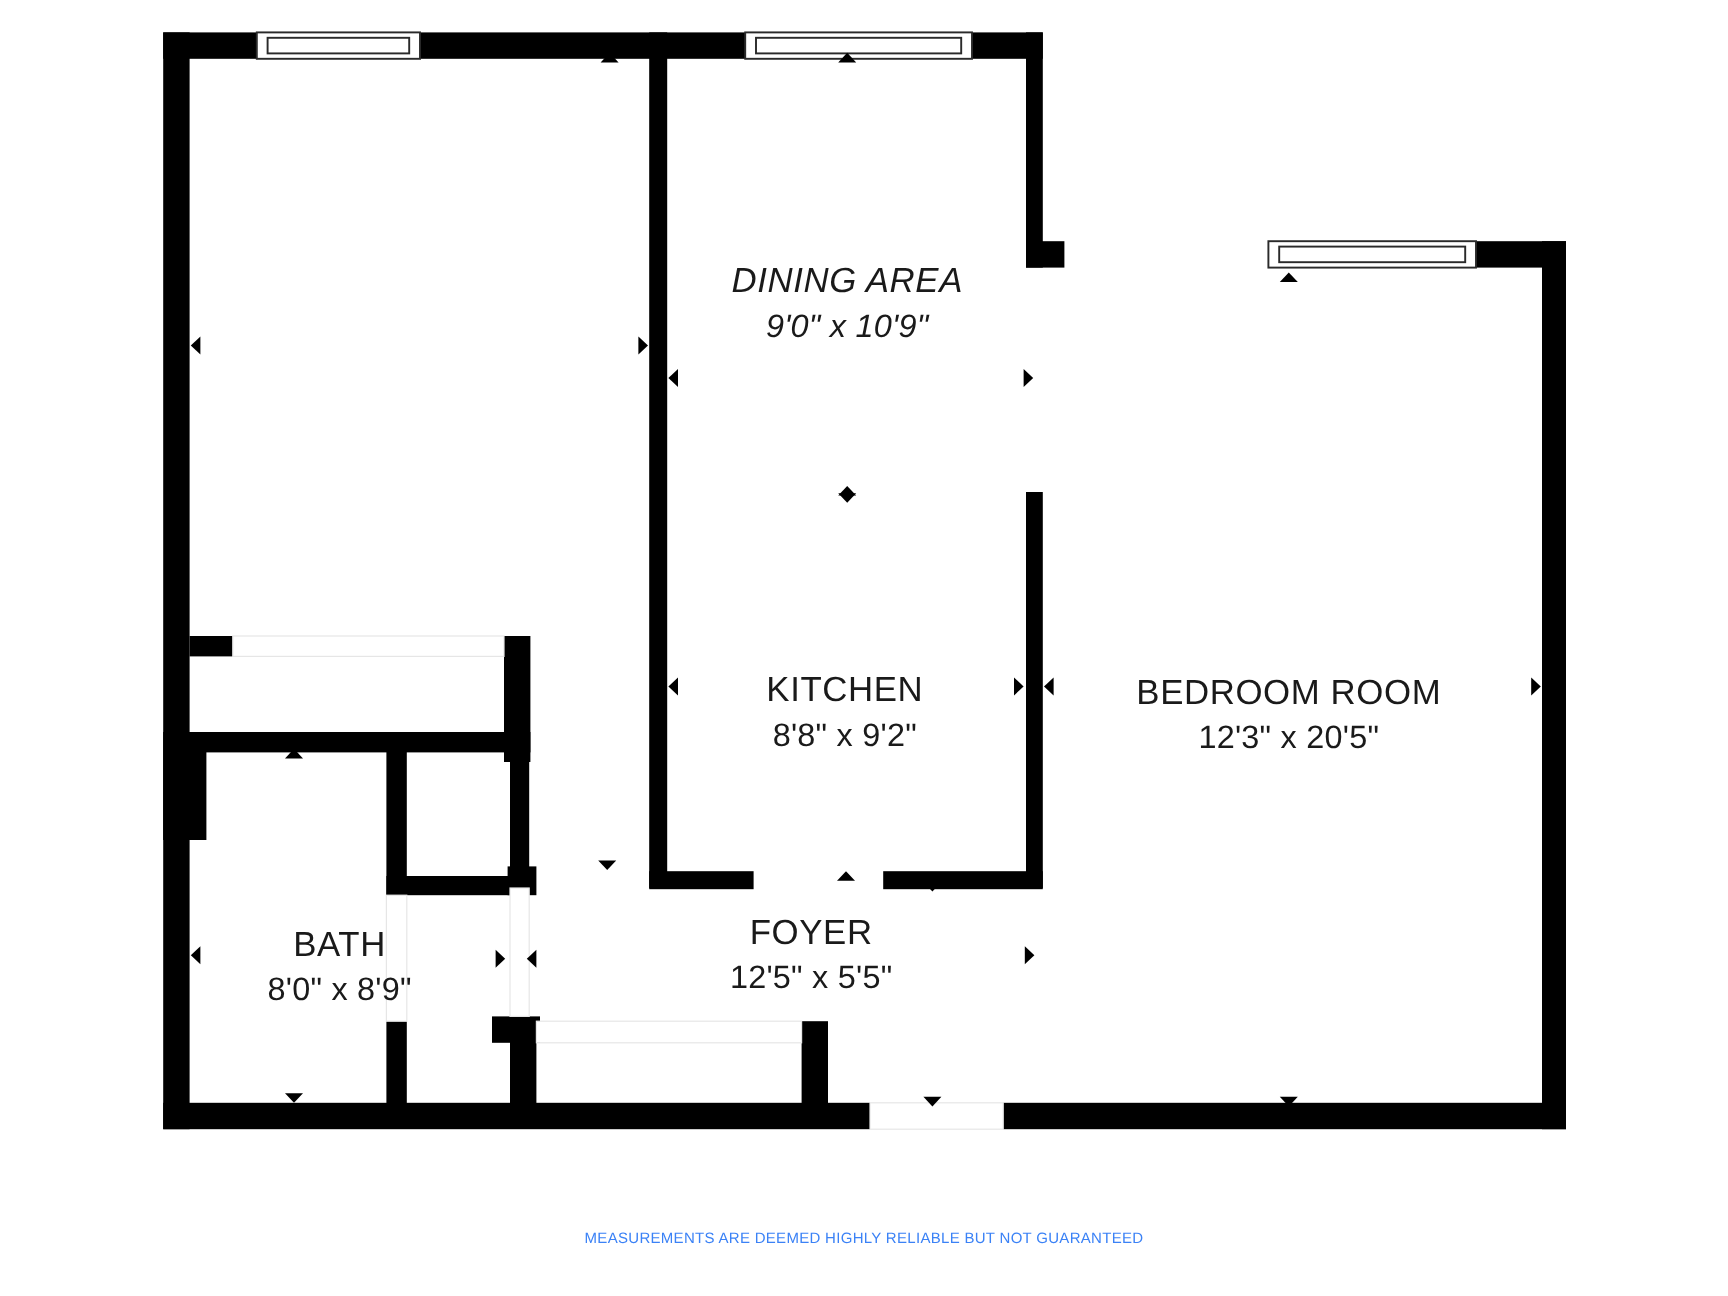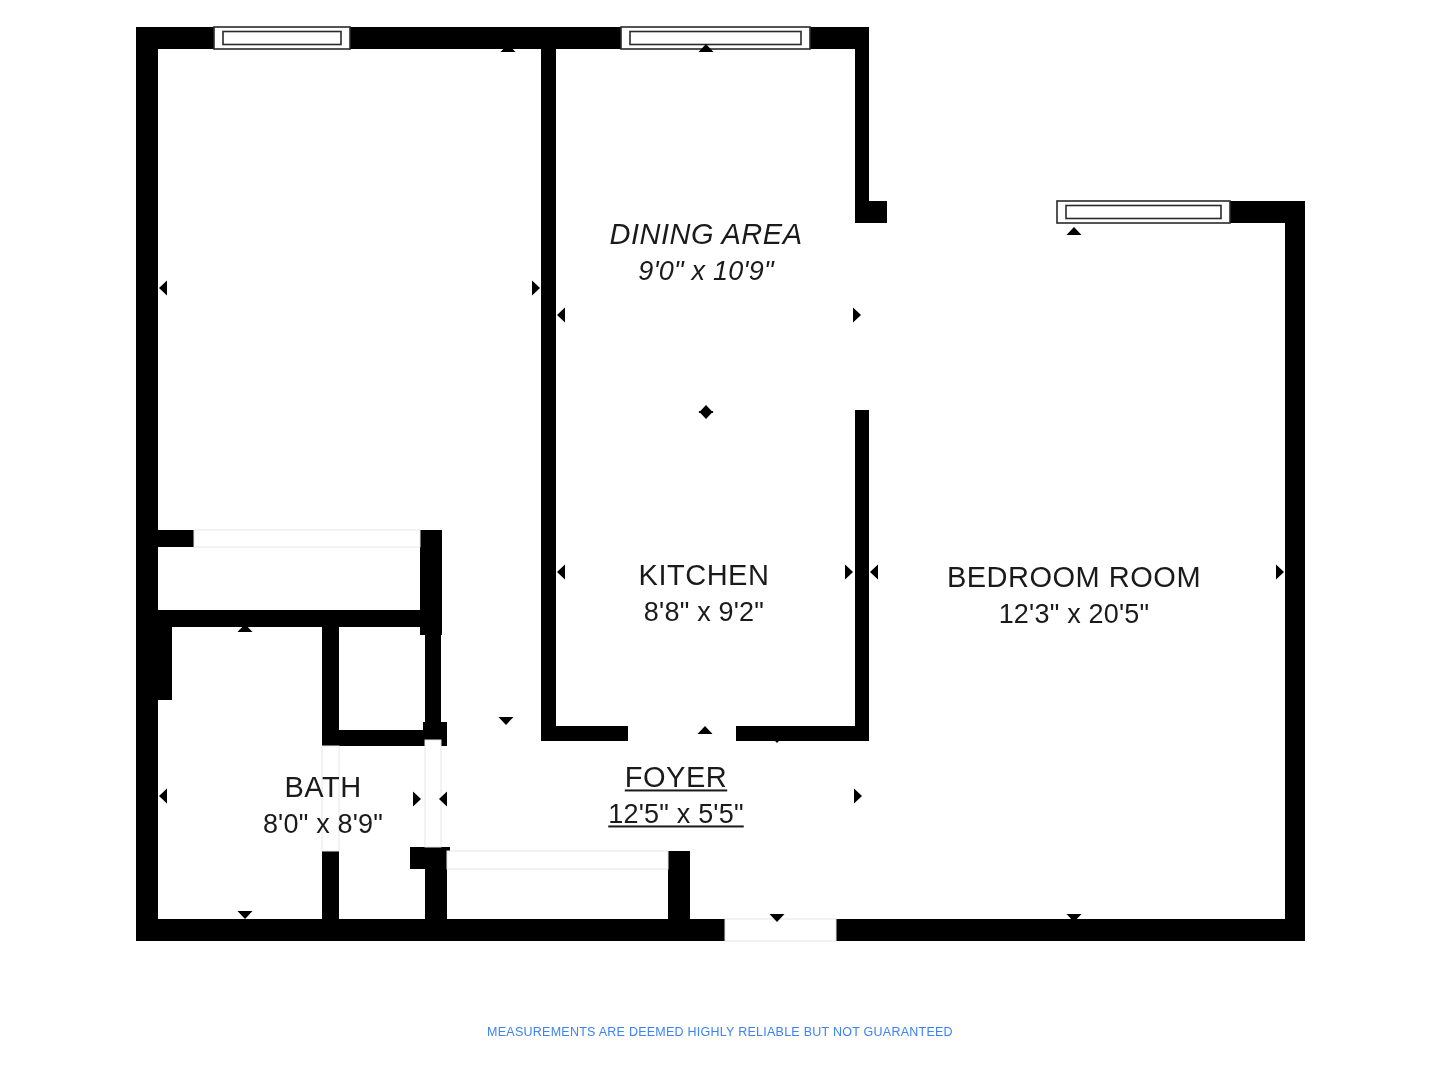--- a/index.html
+++ b/index.html
@@ -198,25 +198,25 @@
   <div class="room-label" id="label-kitchen" style="left: 704px; top: 594px;">
     <span class="rname">KITCHEN</span>
     <span class="rdims">8'8" x 9'2"</span>
   </div>
 
   <div class="room-label" id="label-living-room" style="left: 1074px; top: 596px;">
     <span class="rname">BEDROOM ROOM</span>
     <span class="rdims">12'3" x 20'5"</span>
   </div>
 
-  <div class="room-label" id="label-bath" style="left: 283px; top: 806px; margin-left: 40px;">
+  <div class="room-label" id="label-bath" style="left: 283px; top: 806px;">
     <span class="rname">BATH</span>
     <span class="rdims">8'0" x 8'9"</span>
   </div>
 
-  <div class="room-label" id="label-foyer" style="left: 676px; top: 796px; text-decoration: underline;">
+  <div class="room-label" id="label-foyer" style="left: 676px; top: 796px;">
     <span class="rname">FOYER</span>
     <span class="rdims">12'5" x 5'5"</span>
   </div>
 
   <div class="disclaimer">MEASUREMENTS ARE DEEMED HIGHLY RELIABLE BUT NOT GUARANTEED</div>
 
 </div>
 
 </body></html>

